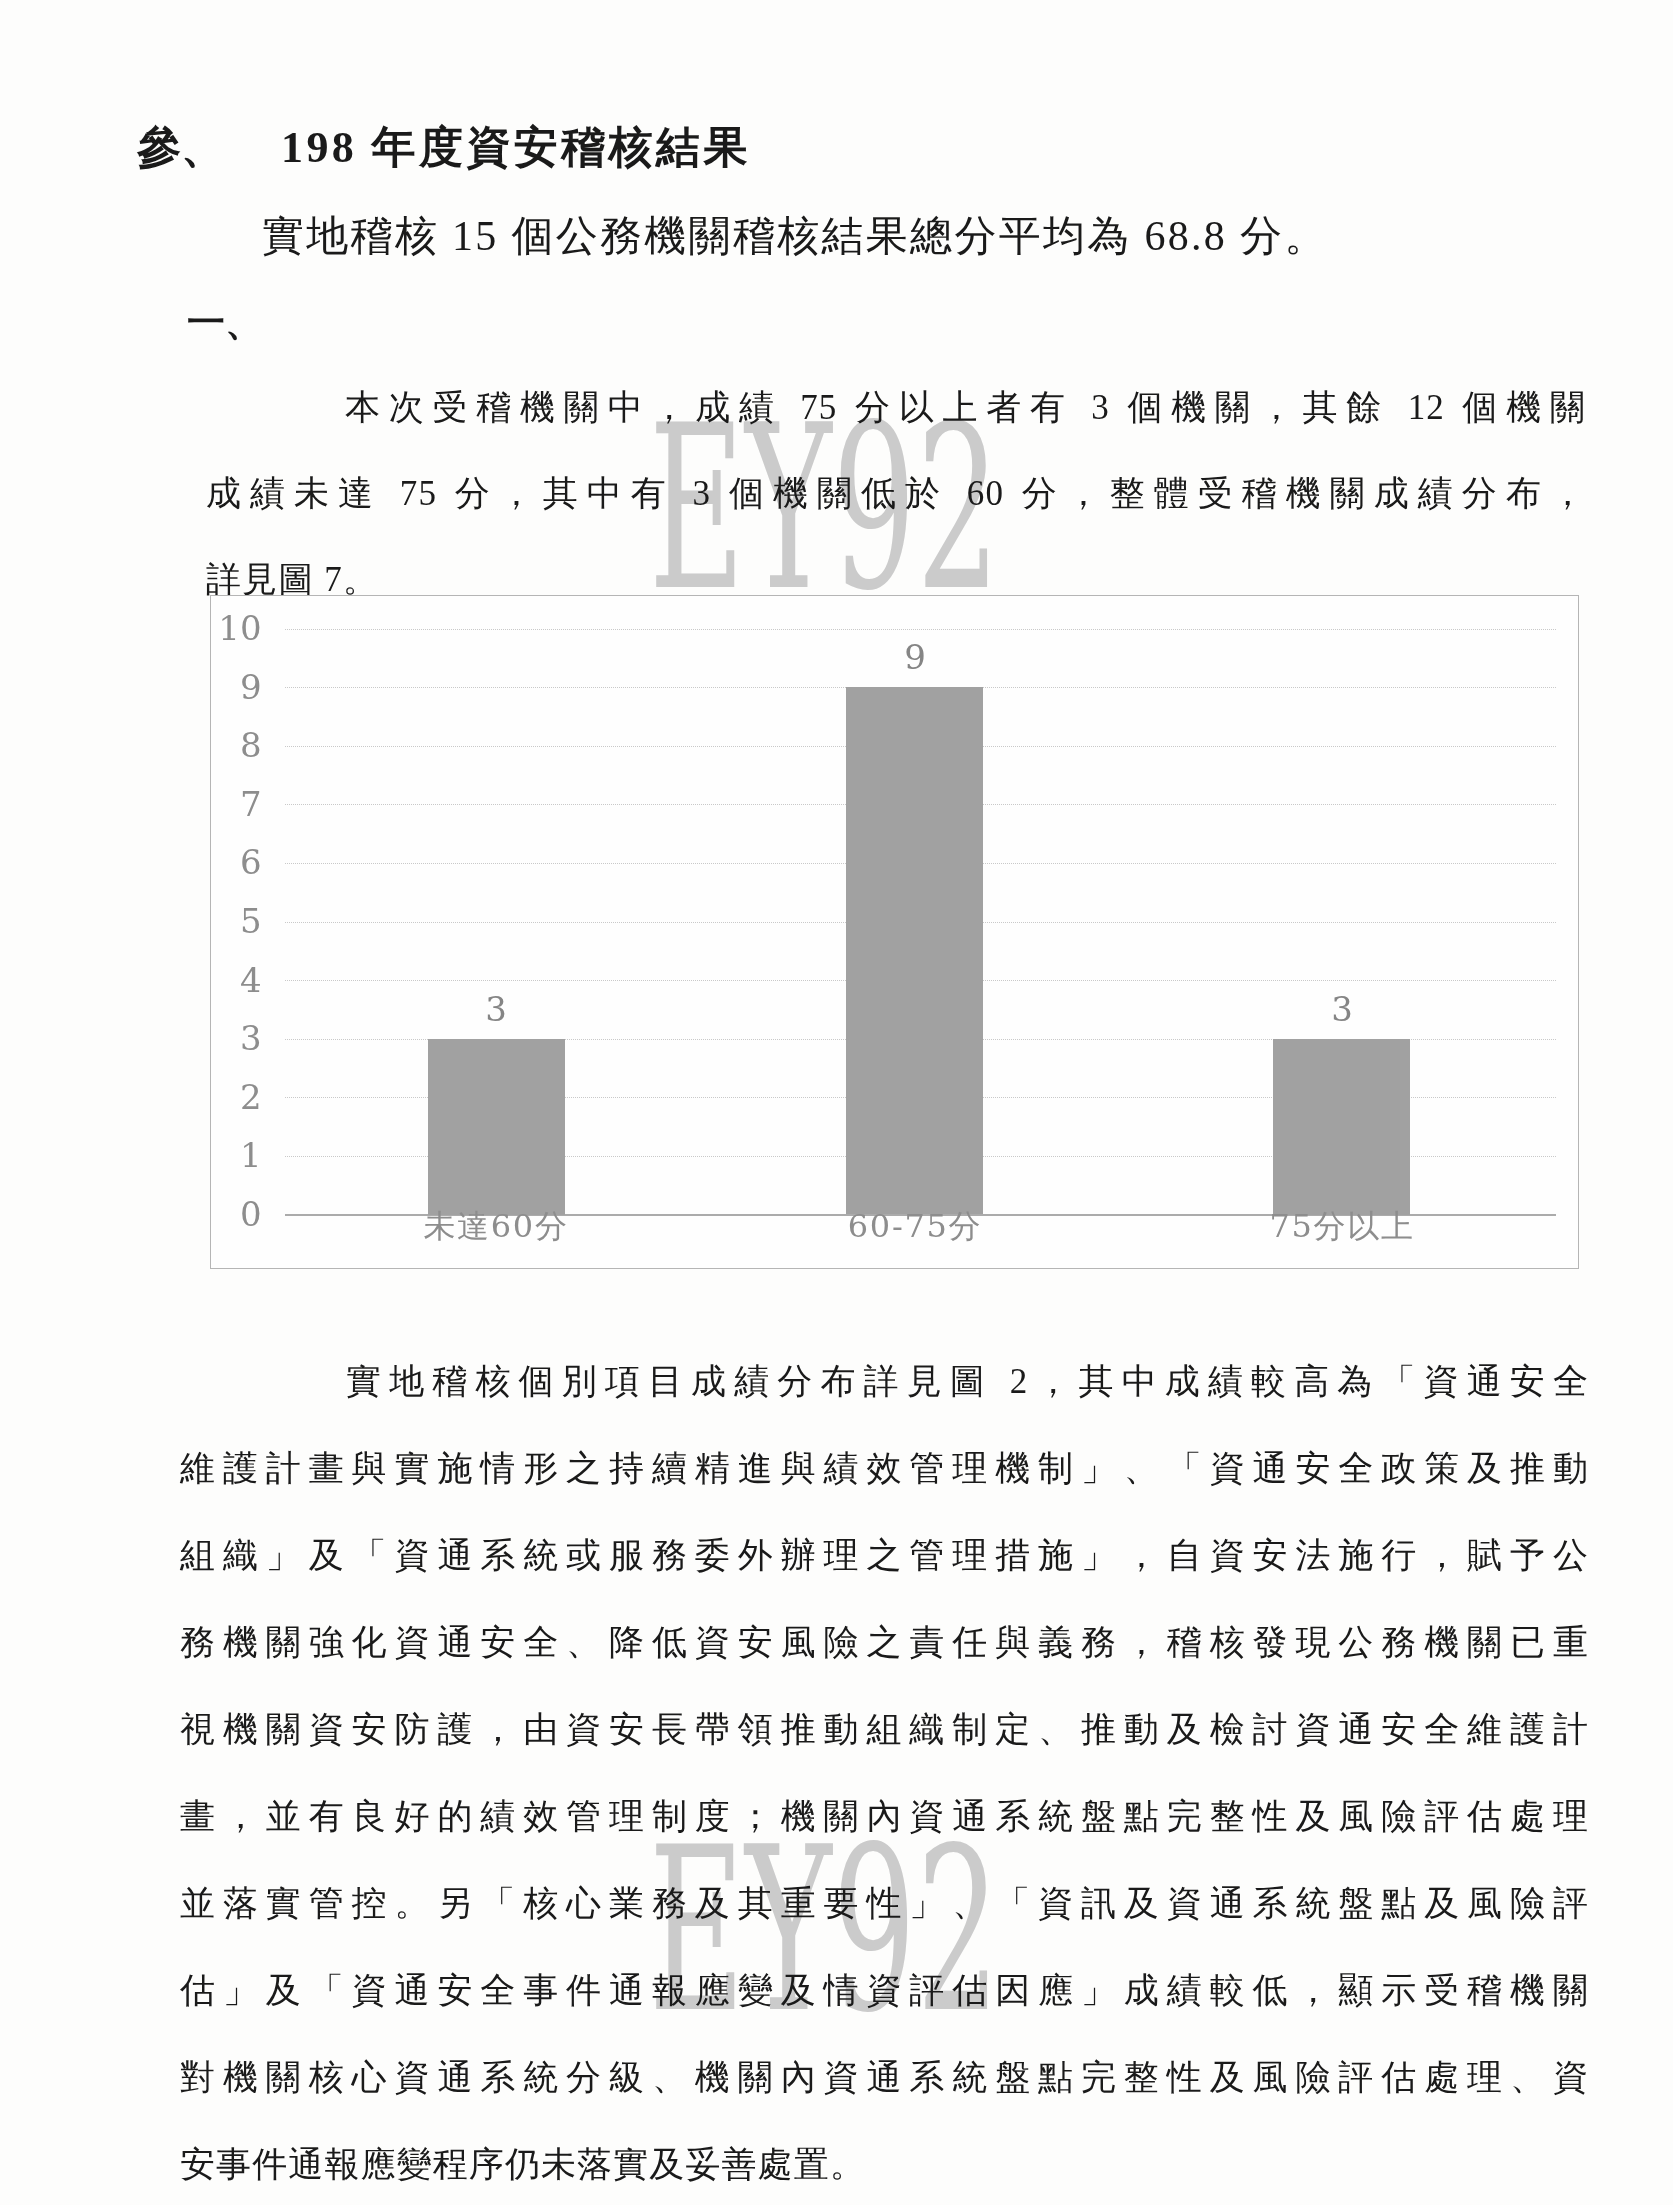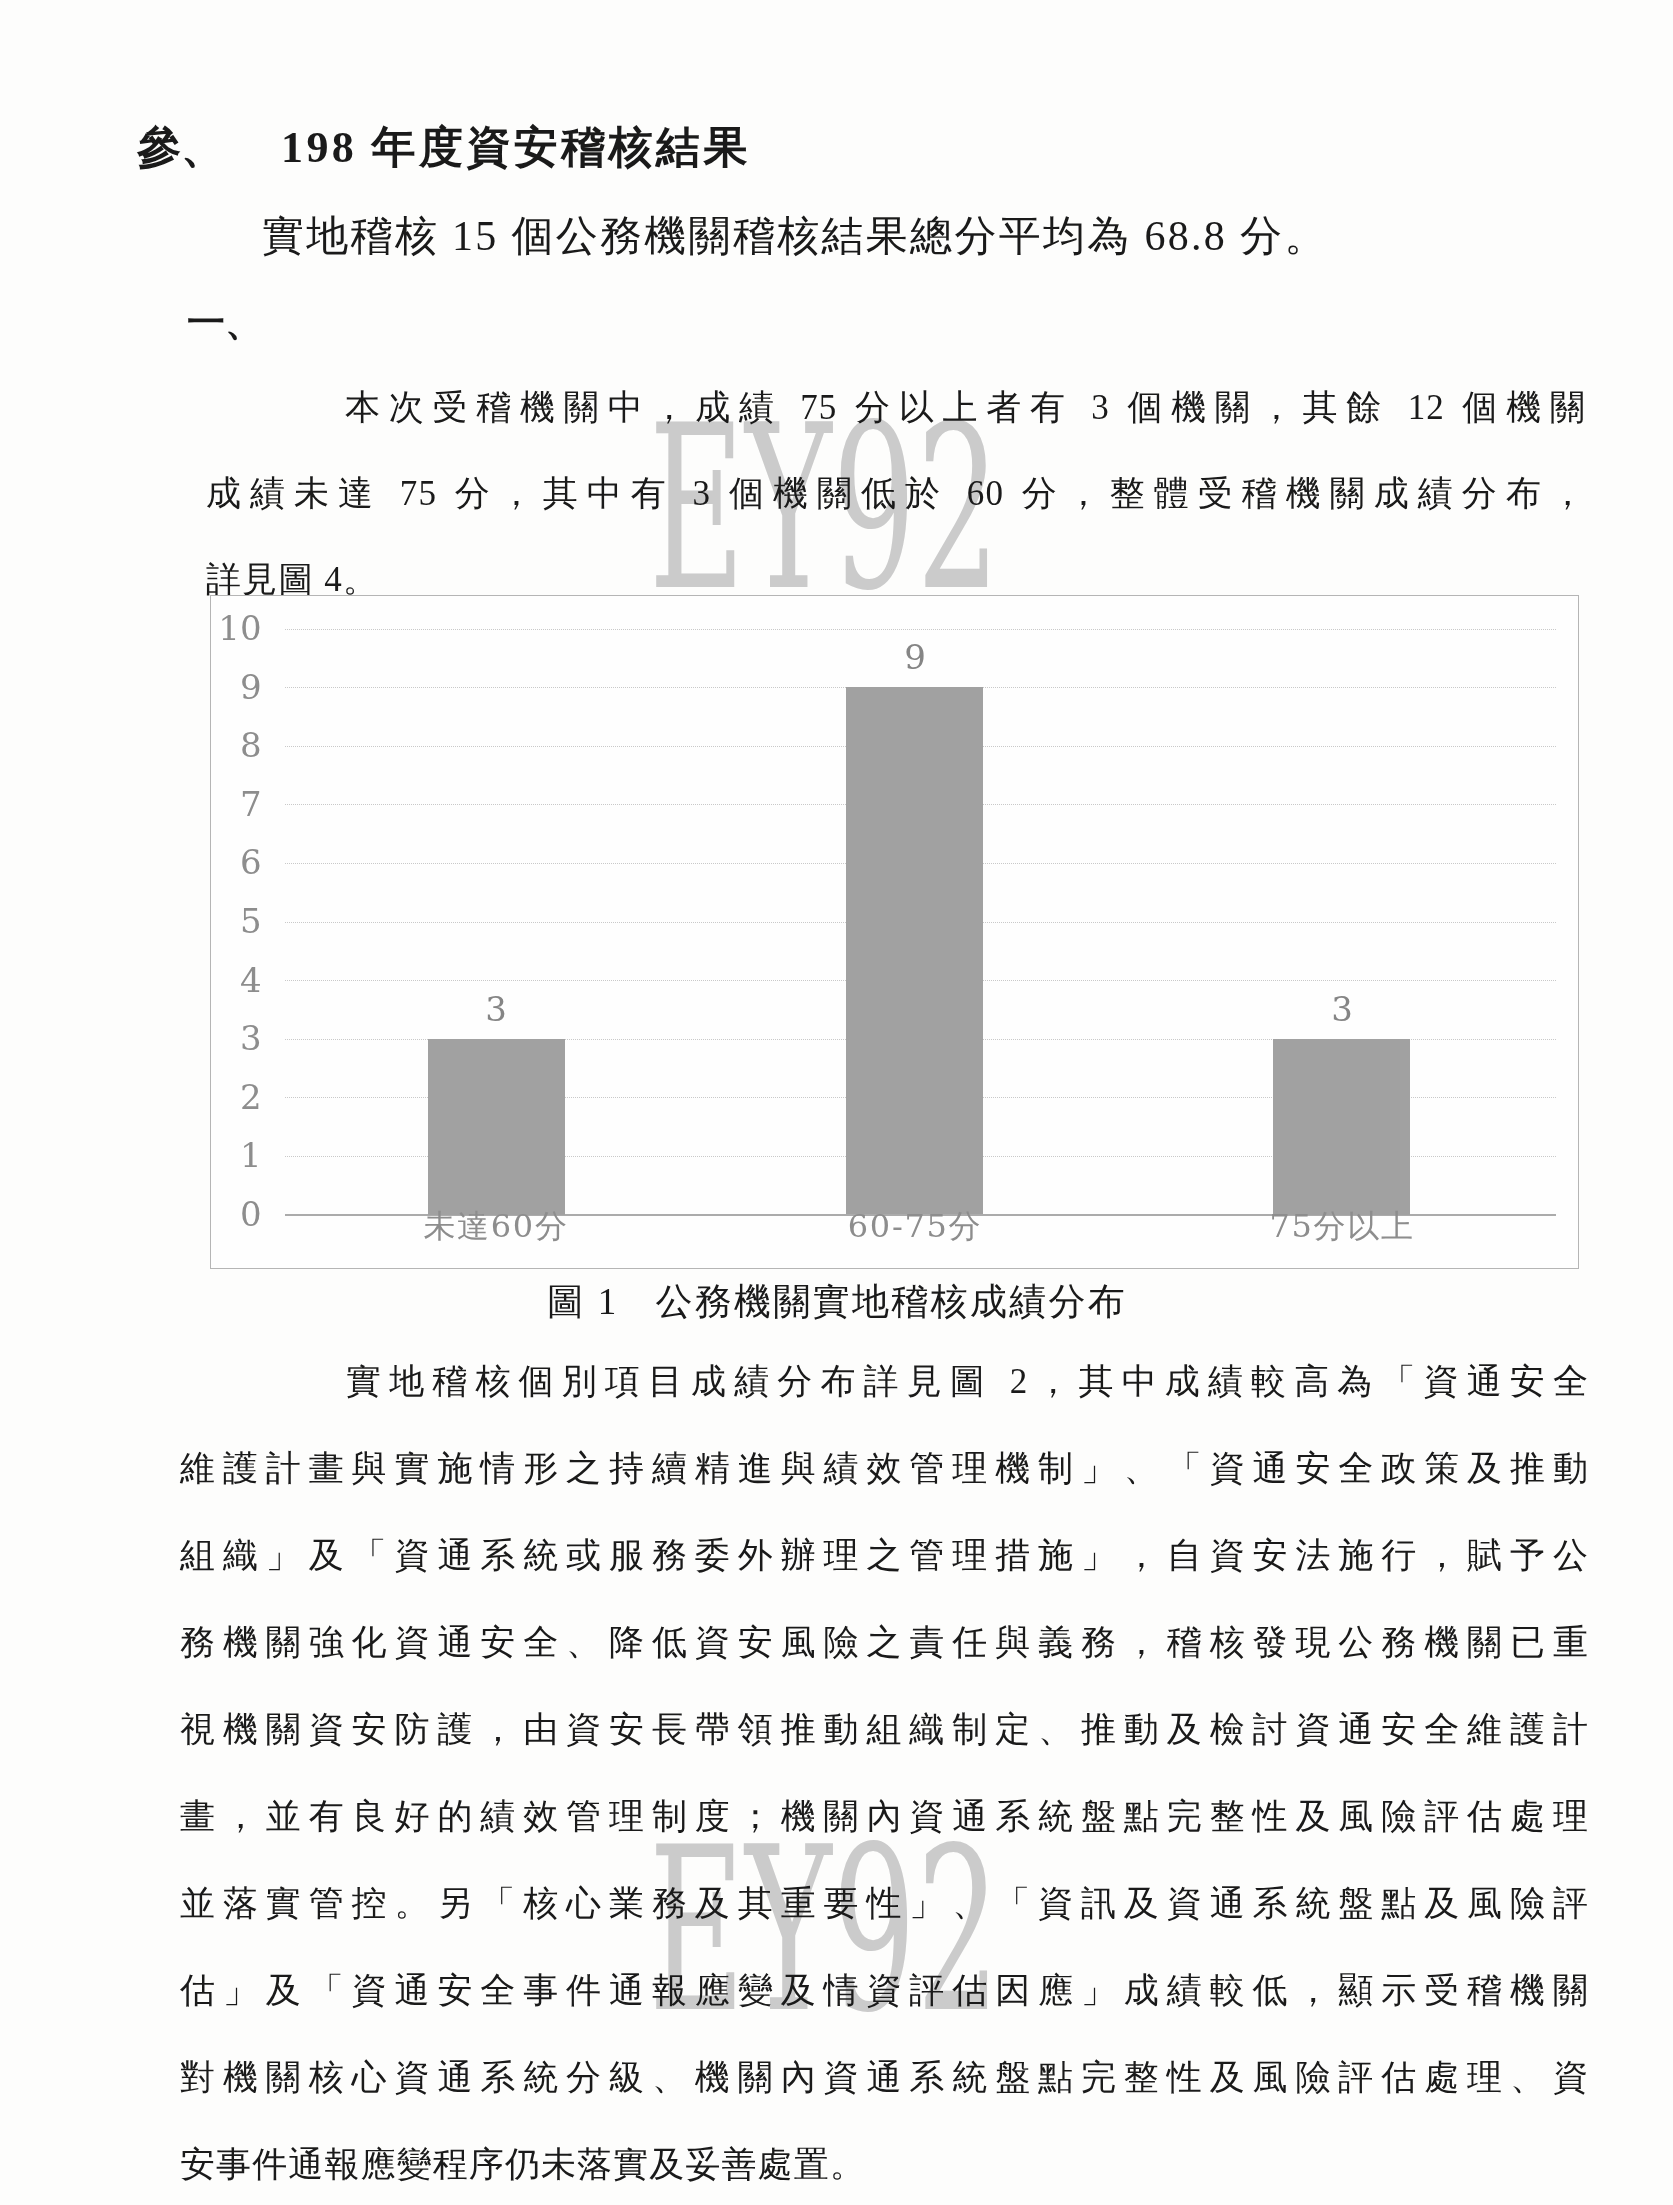--- a/index.html
+++ b/index.html
@@ -102,21 +102,21 @@
 
     <div class="p1">實地稽核 15 個公務機關稽核結果總分平均為 68.8 分。</div>
 
     <div class="h2">
       <span class="marker">一、</span>
     </div>
 
     <div class="para p2">
       <div class="line just ind">本次受稽機關中，成績 75 分以上者有 3 個機關，其餘 12 個機關</div>
       <div class="line just">成績未達 75 分，其中有 3 個機關低於 60 分，整體受稽機關成績分布，</div>
-      <div class="line plain">詳見圖 4。</div>
+      <div class="line plain">詳見圖 7。</div>
     </div>
 
     <div class="chart-frame" style="--bar-color: #a1a1a1; --grid-color: #c9c9c9; --axis-color: #8d8d8d; --frame-color: #b5b5b5;">
         <div class="gridline baseline" style="left: 74px; width: 1271px; top: 618px;"></div>
         <div class="y-tick-label" style="top: 601px;">0</div>
         <div class="gridline" style="left: 74px; width: 1271px; top: 560px;"></div>
         <div class="y-tick-label" style="top: 542px;">1</div>
         <div class="gridline" style="left: 74px; width: 1271px; top: 501px;"></div>
         <div class="y-tick-label" style="top: 484px;">2</div>
         <div class="gridline" style="left: 74px; width: 1271px; top: 443px;"></div>
@@ -139,23 +139,20 @@
         <div class="bar-value-label" style="left: 171px; width: 228px; top: 391px;">3</div>
         <div class="x-tick-label" style="left: 143px; width: 284px;">未達60分</div>
         <div class="bar" style="left: 635px; width: 137px; top: 91px; height: 527px;"></div>
         <div class="bar-value-label" style="left: 590px; width: 228px; top: 39px;">9</div>
         <div class="x-tick-label" style="left: 562px; width: 284px;">60-75分</div>
         <div class="bar" style="left: 1062px; width: 137px; top: 443px; height: 176px;"></div>
         <div class="bar-value-label" style="left: 1017px; width: 228px; top: 391px;">3</div>
         <div class="x-tick-label" style="left: 989px; width: 284px;">75分以上</div>
       </div>
 
-    <div class="caption">
-      <span>圖 1</span><span class="cap-title">公務機關實地稽核成績分布</span>
-    </div>
 
     <div class="para p3">
       <div class="line just ind">實地稽核個別項目成績分布詳見圖 2，其中成績較高為「資通安全</div>
       <div class="line just">維護計畫與實施情形之持續精進與績效管理機制」、「資通安全政策及推動</div>
       <div class="line just">組織」及「資通系統或服務委外辦理之管理措施」，自資安法施行，賦予公</div>
       <div class="line just">務機關強化資通安全、降低資安風險之責任與義務，稽核發現公務機關已重</div>
       <div class="line just">視機關資安防護，由資安長帶領推動組織制定、推動及檢討資通安全維護計</div>
       <div class="line just">畫，並有良好的績效管理制度；機關內資通系統盤點完整性及風險評估處理</div>
       <div class="line just">並落實管控。另「核心業務及其重要性」、「資訊及資通系統盤點及風險評</div>
       <div class="line just">估」及「資通安全事件通報應變及情資評估因應」成績較低，顯示受稽機關</div>

